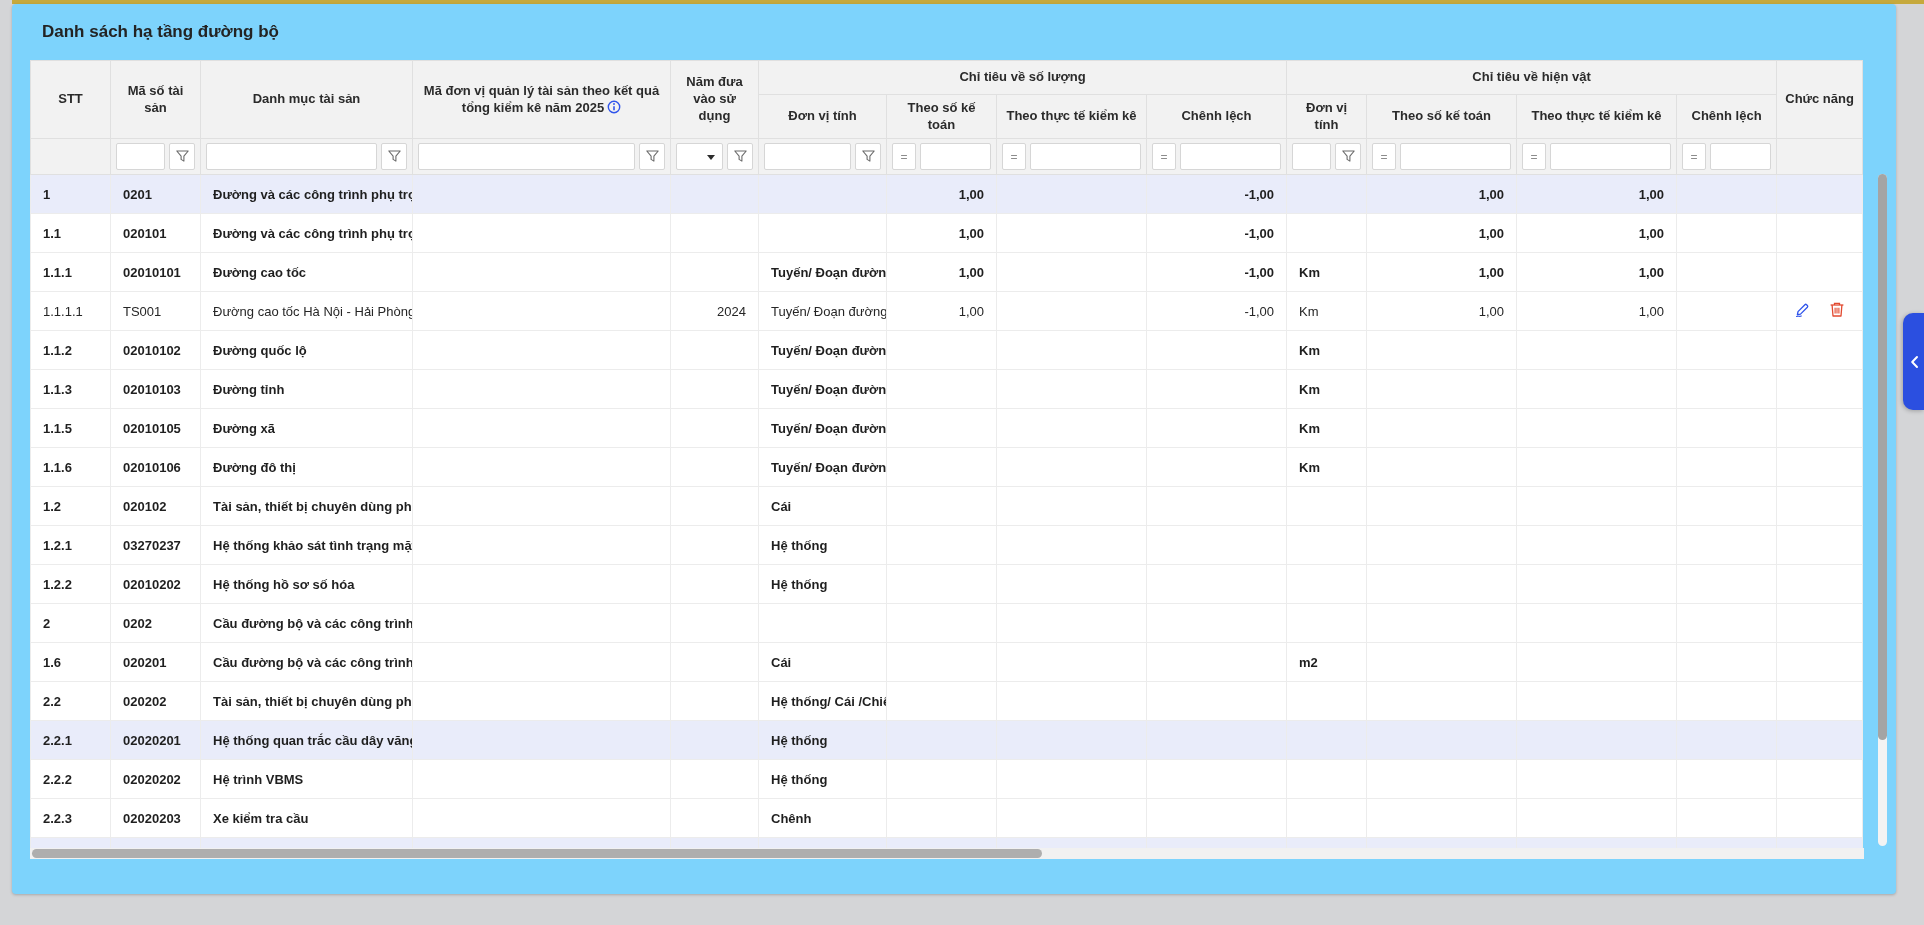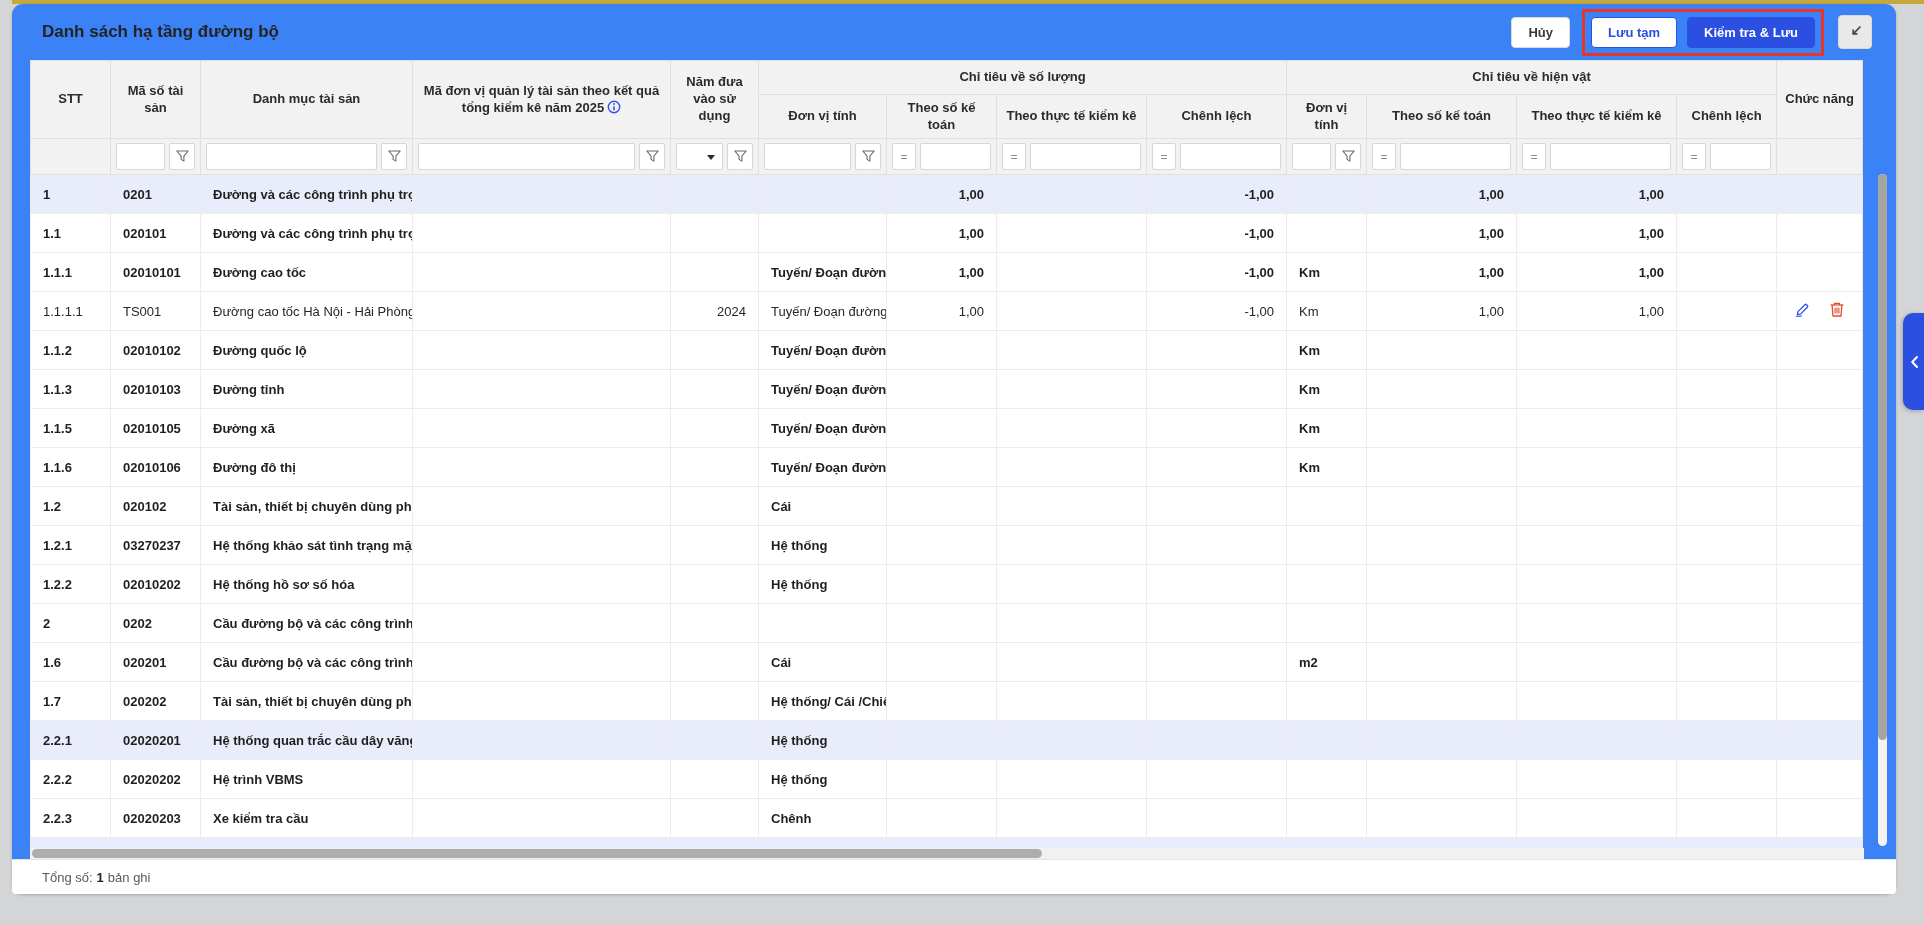--- a/index.html
+++ b/index.html
@@ -4,21 +4,21 @@
 <style>
   html,body{margin:0;padding:0}
   body{
     width:1924px;height:925px;overflow:hidden;position:relative;
     background:#d4d5d7;
     font-family:"Liberation Sans","DejaVu Sans",sans-serif;
   }
   .top-strip{position:absolute;left:12px;right:0;top:0;height:4px;background:#c6a93c}
   .card{
     position:absolute;left:12px;top:4px;width:1884px;height:890px;
-    background:#3b82f6;border-radius:11px;box-shadow:0 1px 3px rgba(0,0,0,.22);
+    background:#7dd3fc;border-radius:4px;box-shadow:0 1px 3px rgba(0,0,0,.22);
     display:flex;flex-direction:column;
   }
   
   .title-bar{height:56px;flex:0 0 56px;display:flex;align-items:center;justify-content:space-between;padding:0 24px 0 30px}
   .page-title{font-size:17px;font-weight:700;color:#232323;margin:0}
   .tb-actions{display:flex;align-items:center}
   .btn{height:31px;padding:0 16px;border-radius:4px;font-size:13px;font-weight:600;cursor:pointer;
        font-family:inherit;display:inline-flex;align-items:center;justify-content:center}
   .btn-default{background:#fff;border:1px solid #d9d9d9;color:#3a3a3a}
   .btn-outline{background:#fff;border:1px solid #2b4fe0;color:#2b4fe0}
@@ -69,33 +69,20 @@
 </style>
 </head>
 <body>
 
 <div class="top-strip"></div>
 
 <div class="card">
 
   <div class="title-bar">
     <h1 class="page-title">Danh sách hạ tầng đường bộ</h1>
-    <div class="tb-actions">
-      <button class="btn btn-default">Hủy</button>
-      <div class="red-box">
-        <button class="btn btn-outline">Lưu tạm</button>
-        <button class="btn btn-primary">Kiểm tra &amp; Lưu</button>
-      </div>
-      <button class="icon-btn">
-        <svg width="20" height="20" viewBox="0 0 20 20">
-          <path d="M15.5 4.5 L8.2 11.8" stroke="#464646" stroke-width="1.7" fill="none"></path>
-          <path d="M8.2 7.6 V11.8 H12.4" stroke="#464646" stroke-width="1.7" fill="none"></path>
-        </svg>
-      </button>
-    </div>
   </div>
 
   <div class="table-zone">
     <table>
       <colgroup>
         <col style="width:80px">
           <col style="width:90px">
           <col style="width:212px">
           <col style="width:258px">
         <col style="width:88px">
@@ -455,21 +442,21 @@
             <td class="ar"></td>
             <td class="ar"></td>
             <td class="ar"></td>
             <td class="al">m2</td>
             <td class="ar"></td>
             <td class="ar"></td>
             <td class="ar"></td>
             <td></td>
           </tr>
           <tr class="bold">
-            <td class="al">1.7</td>
+            <td class="al">2.2</td>
             <td class="al">020202</td>
             <td class="al">Tài sản, thiết bị chuyên dùng phục vụ ...</td>
             <td class="al"></td>
             <td class="ac"></td>
             <td class="al">Hệ thống/ Cái /Chiế...</td>
             <td class="ar"></td>
             <td class="ar"></td>
             <td class="ar"></td>
             <td class="al"></td>
             <td class="ar"></td>
@@ -543,25 +530,20 @@
           </tr>
         </tbody>
     </table>
 
   </div>
 
   <div class="hscroll">
     <div class="hthumb"></div>
   </div>
 
-  <div class="foot">
-    <span>Tổng số:</span>
-    <span class="b">1</span>
-    <span>bản ghi</span>
-  </div>
 
   <div class="vscroll">
     <div class="vthumb"></div>
   </div>
 </div>
 
 <div class="side-tab">
   <svg width="10" height="14" viewBox="0 0 10 14">
     <path d="M8 2 L3.2 7 L8 12" fill="none" stroke="#ffffff" stroke-width="2" stroke-linecap="round" stroke-linejoin="round"></path>
   </svg>

